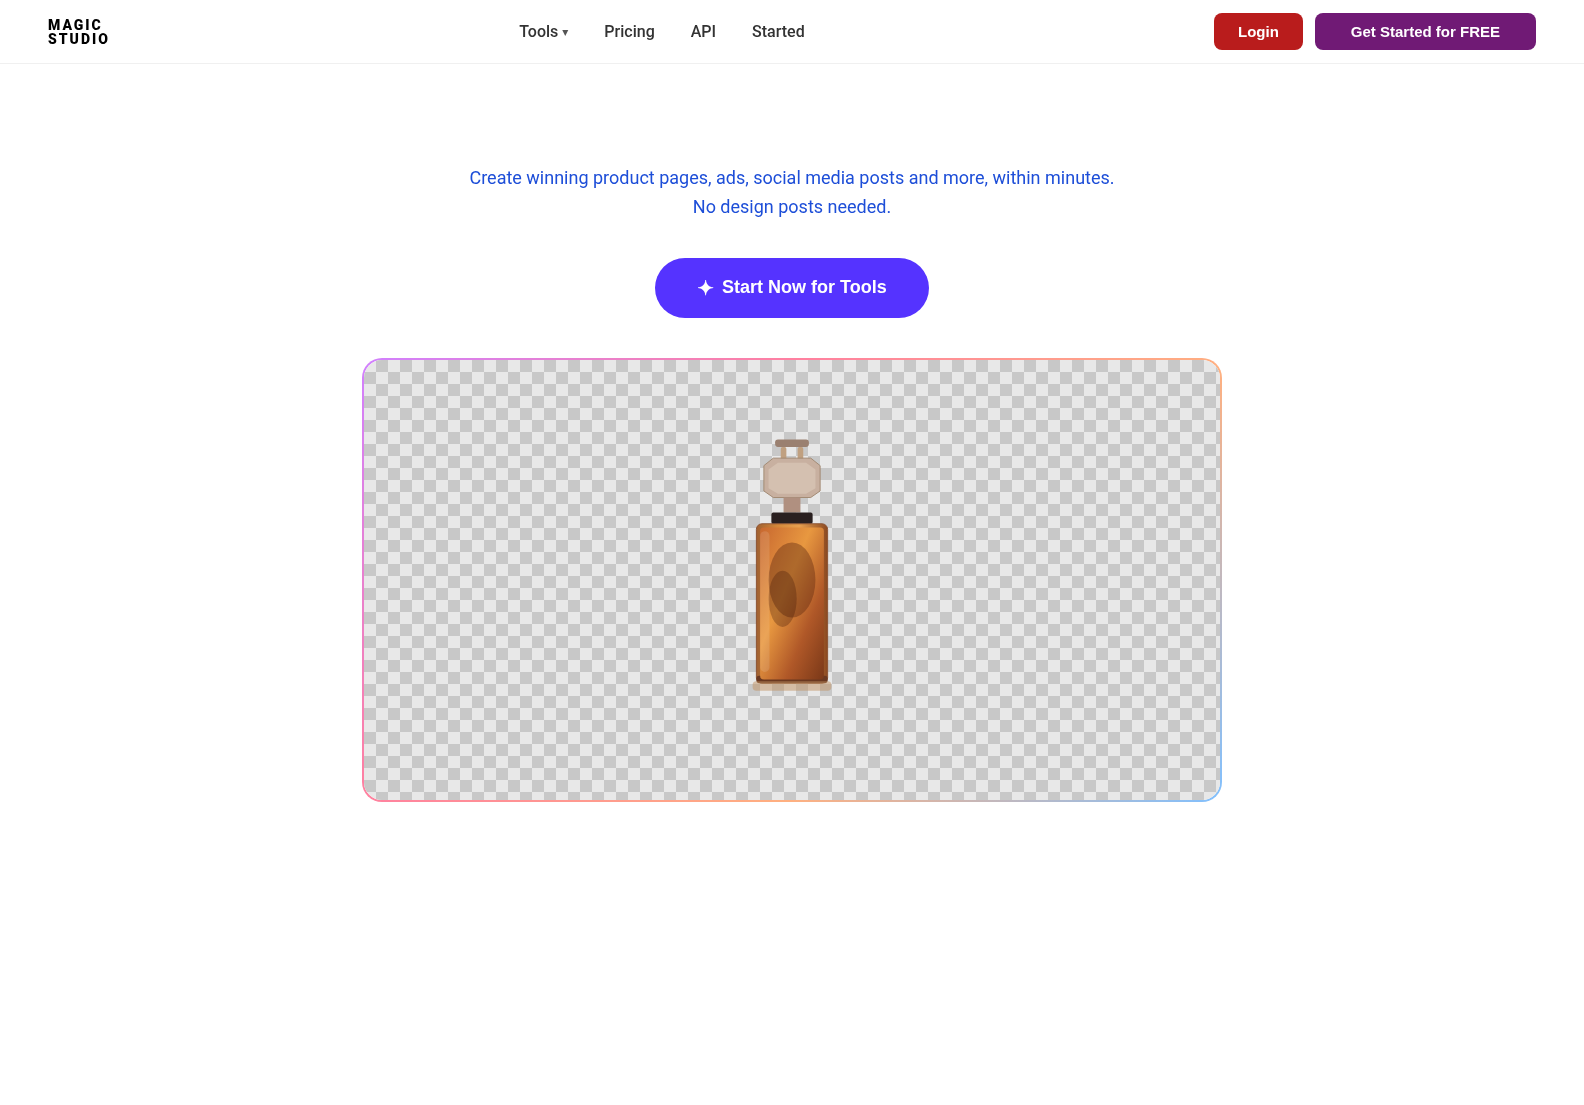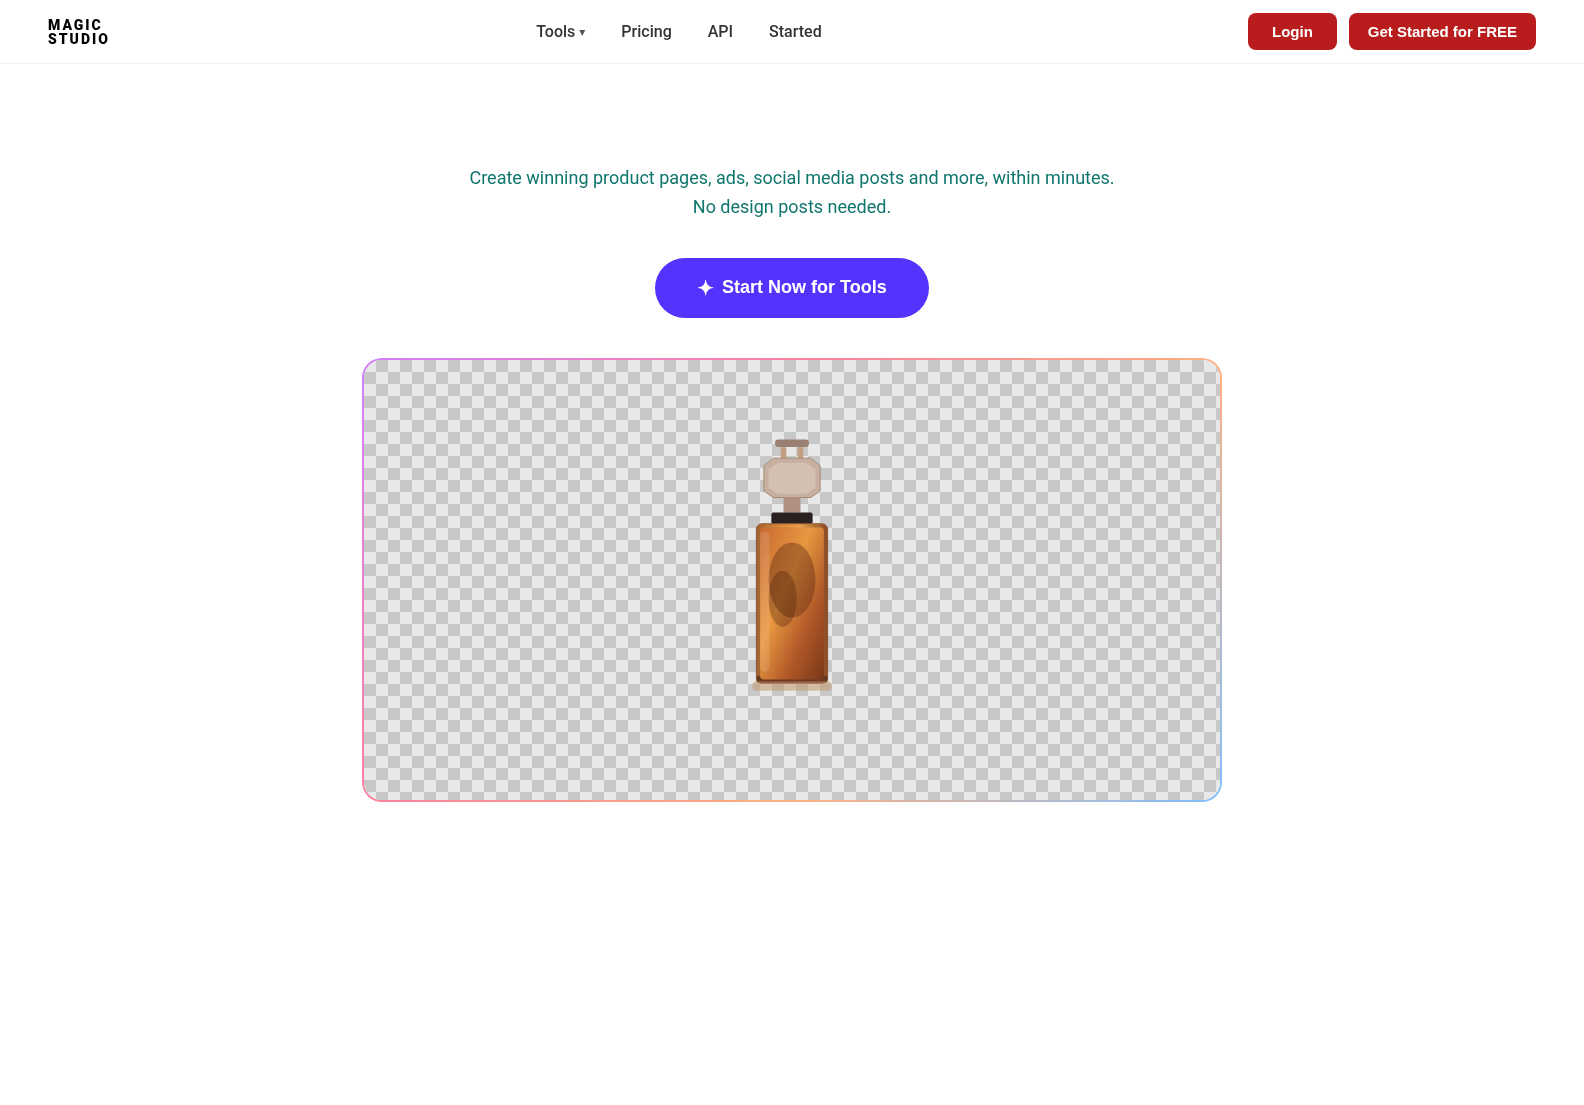--- a/index.html
+++ b/index.html
@@ -94,24 +94,24 @@
       color: #ffffff;
       border: none;
       padding: 10px 24px;
       border-radius: 8px;
       font-size: 15px;
       font-weight: 600;
       cursor: pointer;
     }
 
     .btn-get-started {
-      background: #b91c1c;
+      background: #701a75;
       color: #ffffff;
       border: none;
-      padding: 10px 19px;
+      padding: 10px 36px;
       border-radius: 8px;
       font-size: 15px;
       font-weight: 600;
       cursor: pointer;
     }
 
     
     .hero {
       display: flex;
       flex-direction: column;
@@ -135,21 +135,21 @@
       background-clip: text;
     }
 
     .hero-title .ai-text {
       color: #e8833a;
       -webkit-text-fill-color: #e8833a;
     }
 
     .hero-subtitle {
       font-size: 18px;
-      color: #0f766e;
+      color: #1d4ed8;
       margin-top: 20px;
       line-height: 1.6;
     }
 
     .btn-start-now {
       margin-top: 36px;
       background: #5533ff;
       color: #ffffff;
       border: none;
       padding: 18px 42px;

